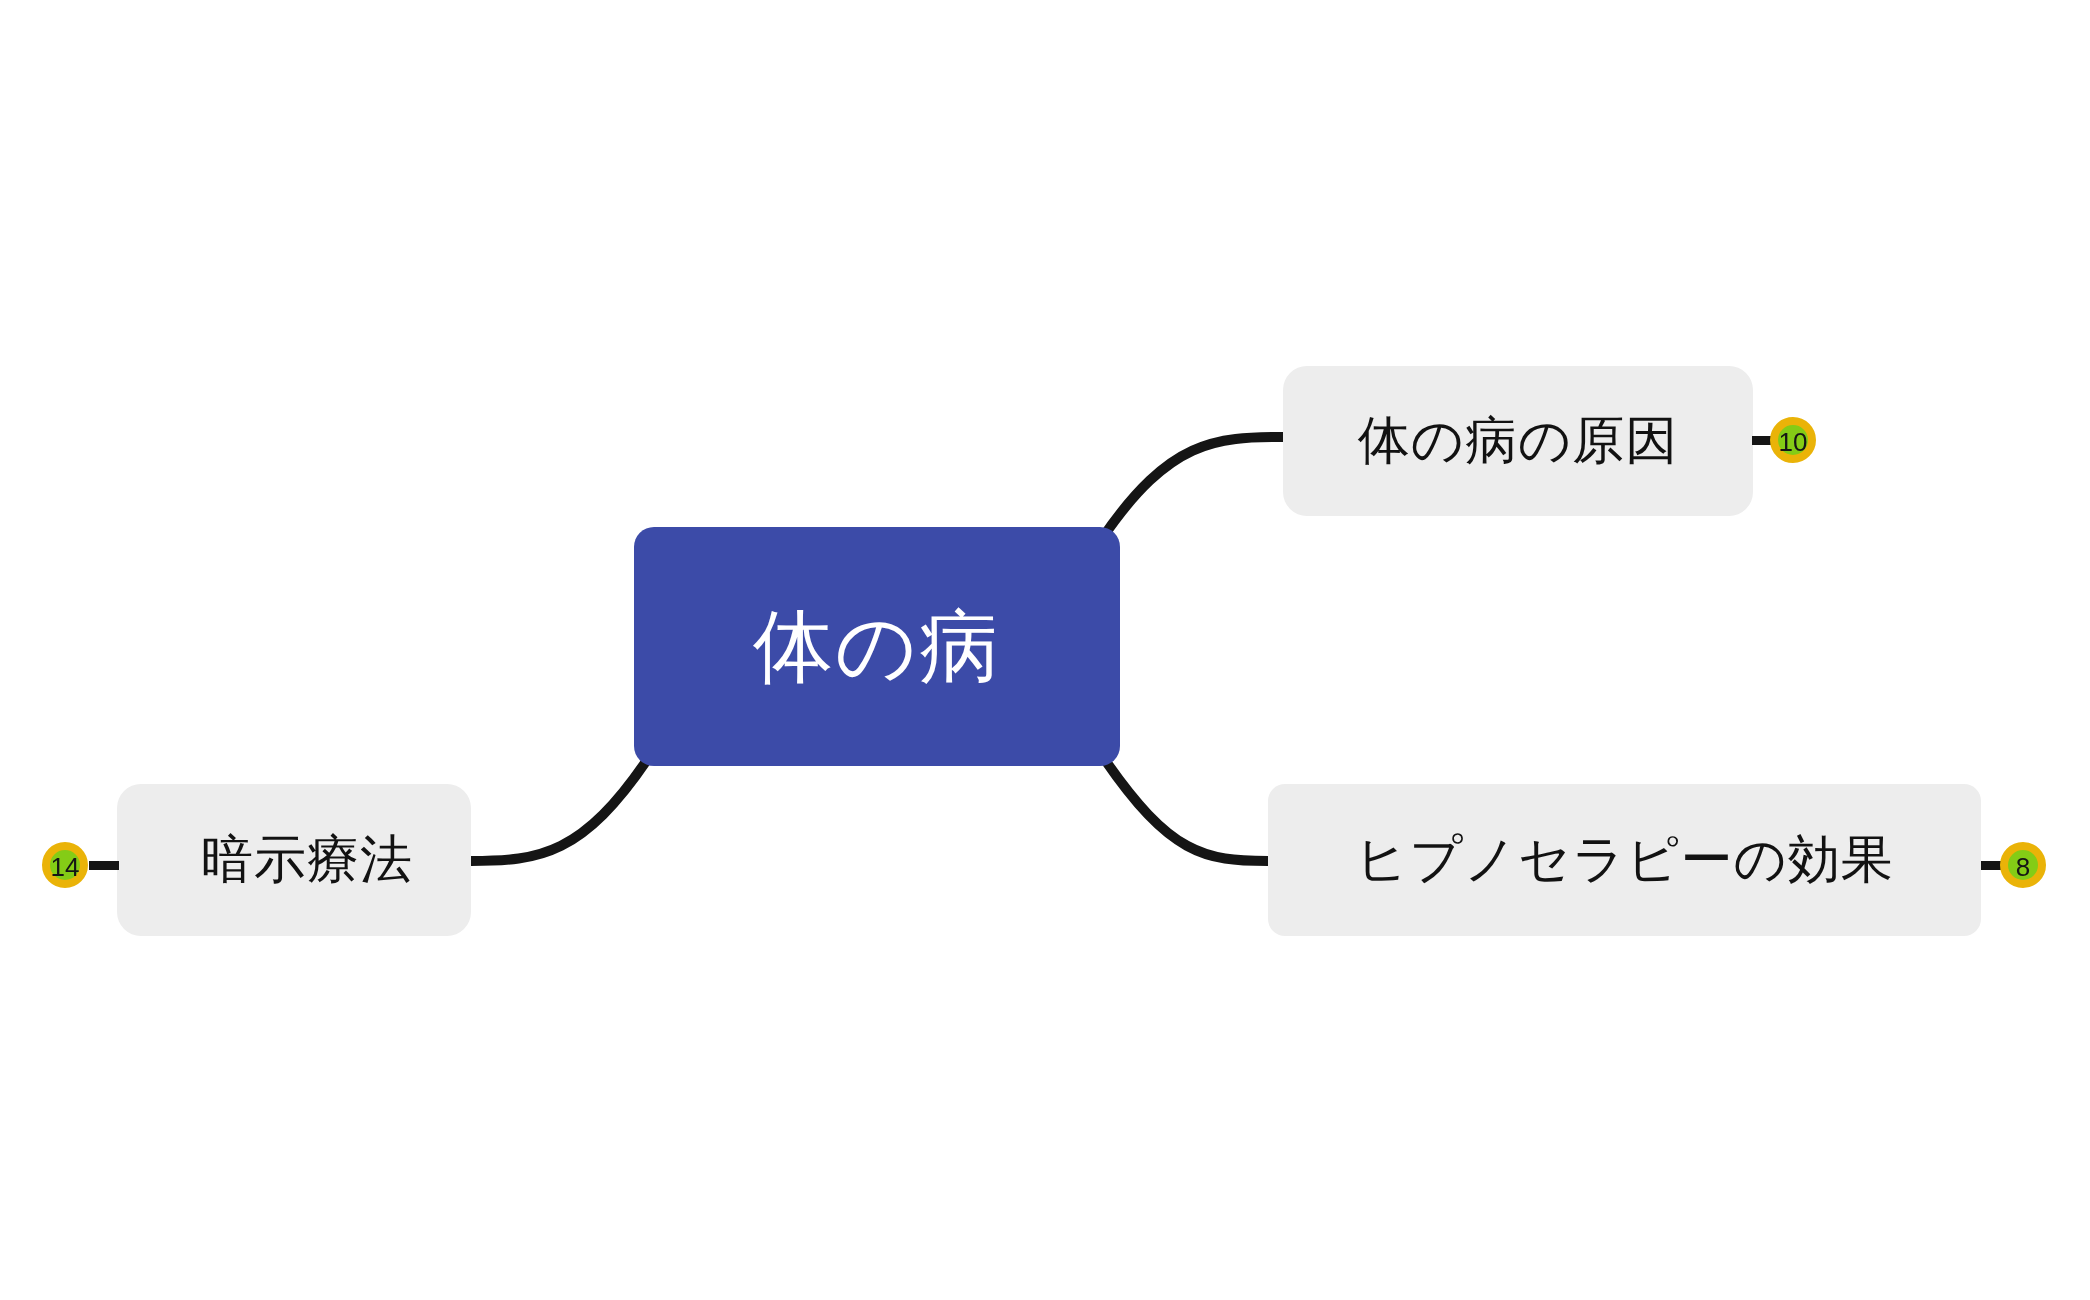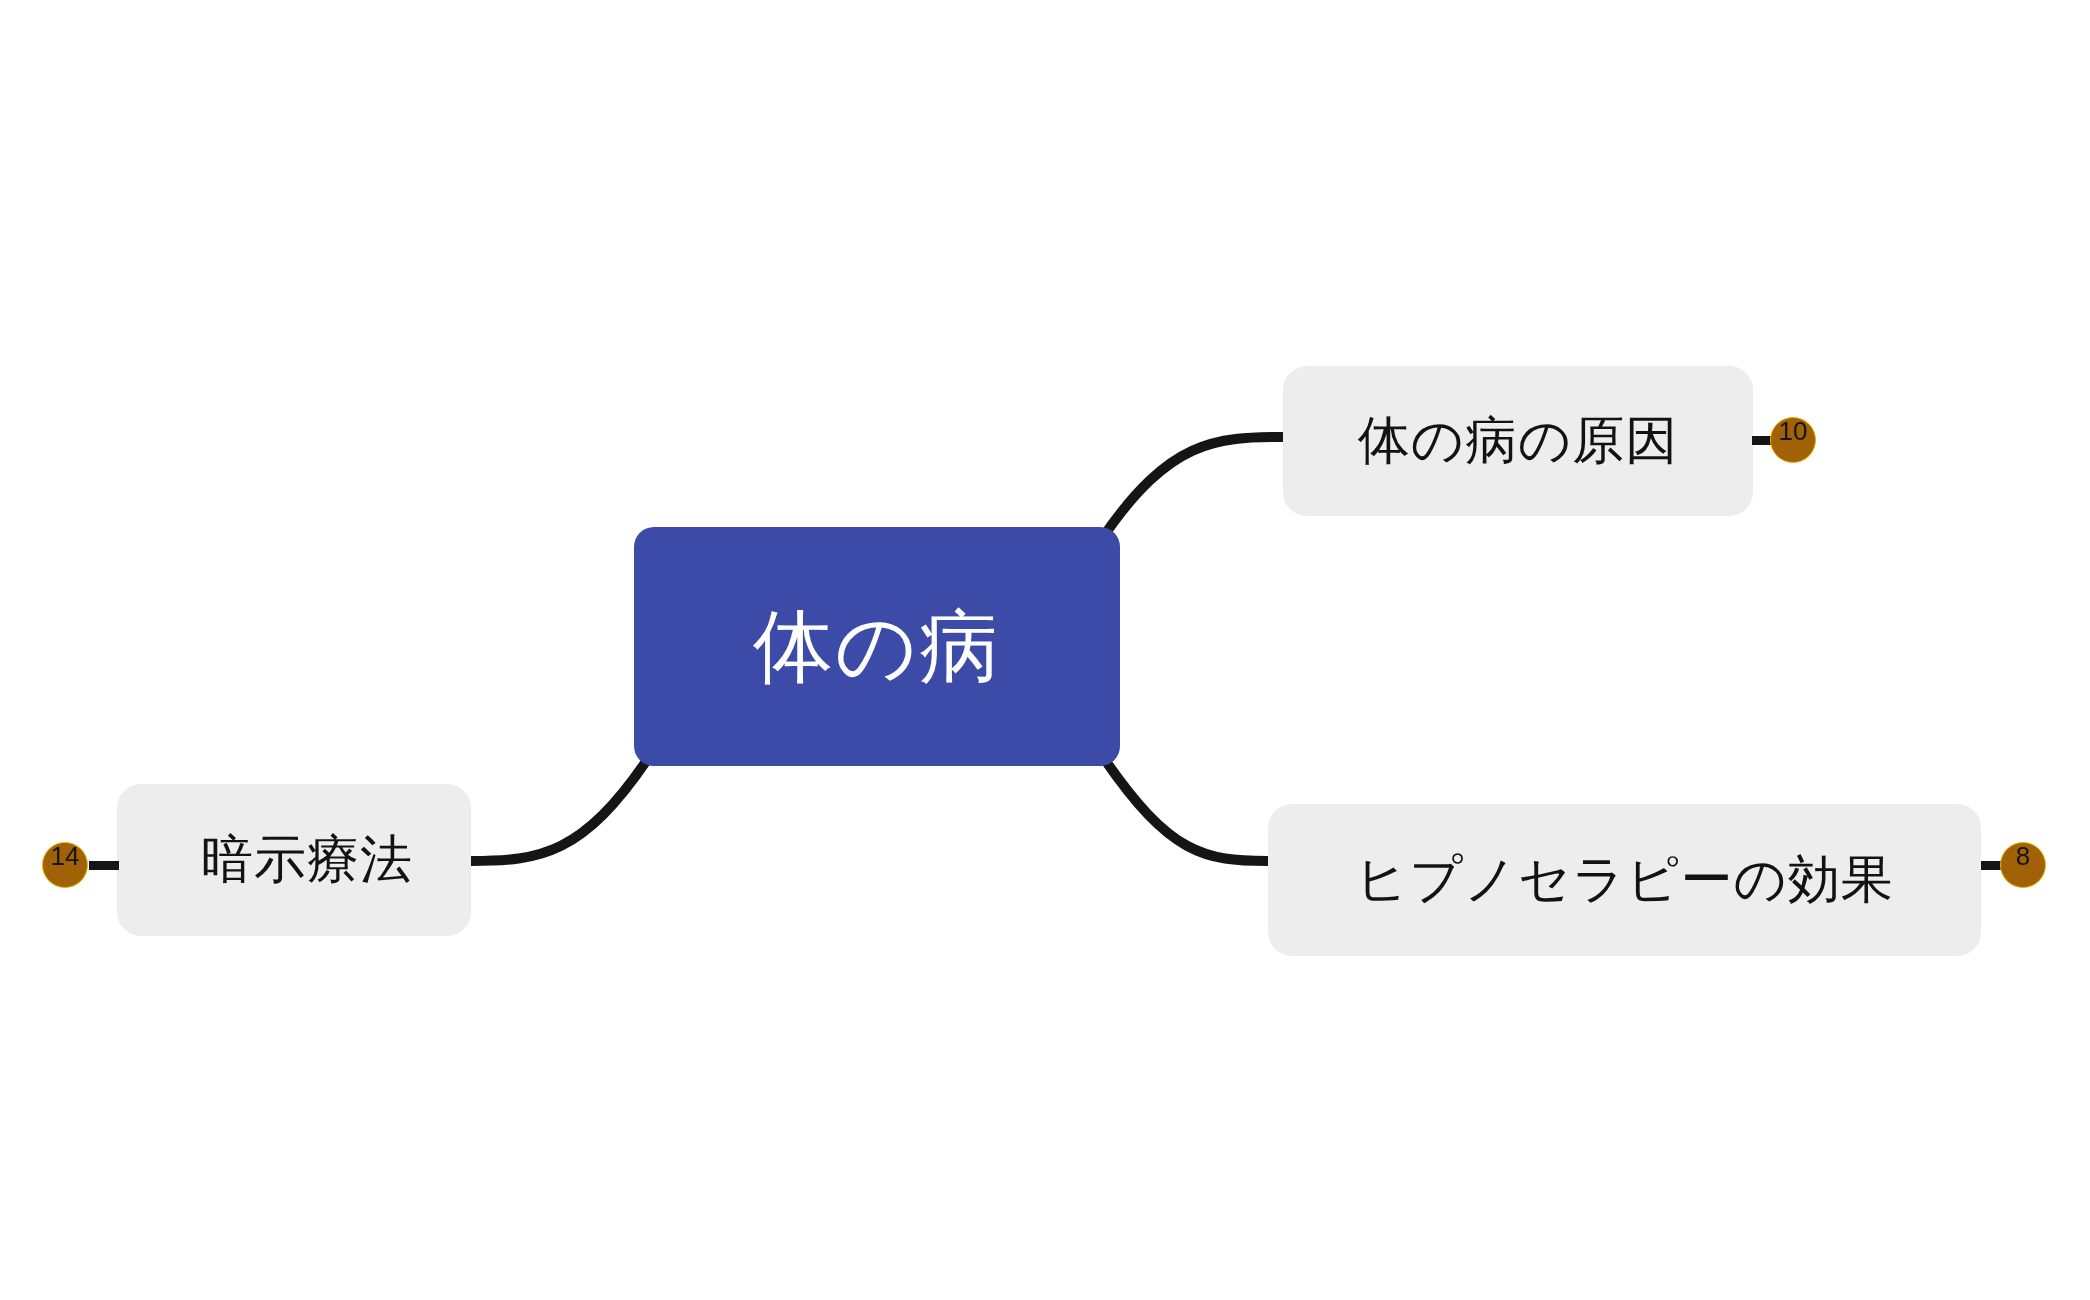--- a/index.html
+++ b/index.html
@@ -66,41 +66,42 @@
     font-weight: 400;
   }
   #node-cause {
     left: 1283px;
     top: 366px;
     width: 470px;
     height: 150px;
   }
   #node-effect {
     left: 1268px;
-    top: 804px;
+    top: 784px;
     width: 713px;
     height: 152px;
+    border-radius: 17px;
   }
   #node-suggestion {
     left: 117px;
     top: 784px;
     width: 354px;
     height: 152px;
     padding-left: 26px;
   }
   
   .badge {
     position: absolute;
     width: 46px;
     height: 46px;
-    border: 1px solid #eab308;
+    border: 8px solid #eab308;
     border-radius: 50%;
-    background: #a16207;
+    background: #84cc16;
     display: flex;
-    align-items: flex-start;
+    align-items: flex-end;
     justify-content: center;
     box-sizing: border-box;
   }
   .badge span {
     font-size: 26px;
     color: #151515;
     line-height: 1;
     font-family: "Liberation Sans", "DejaVu Sans", sans-serif;
   }
   #badge-cause {

